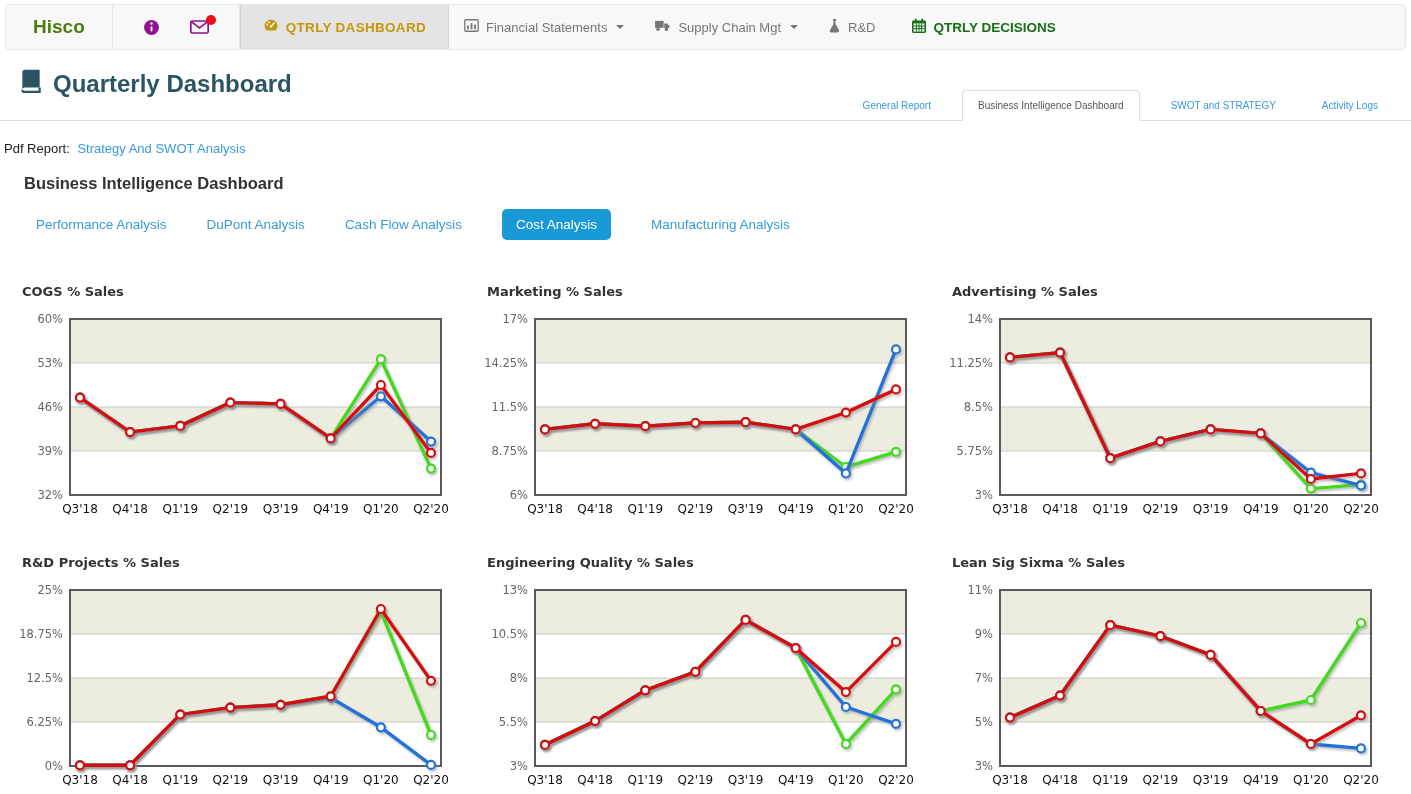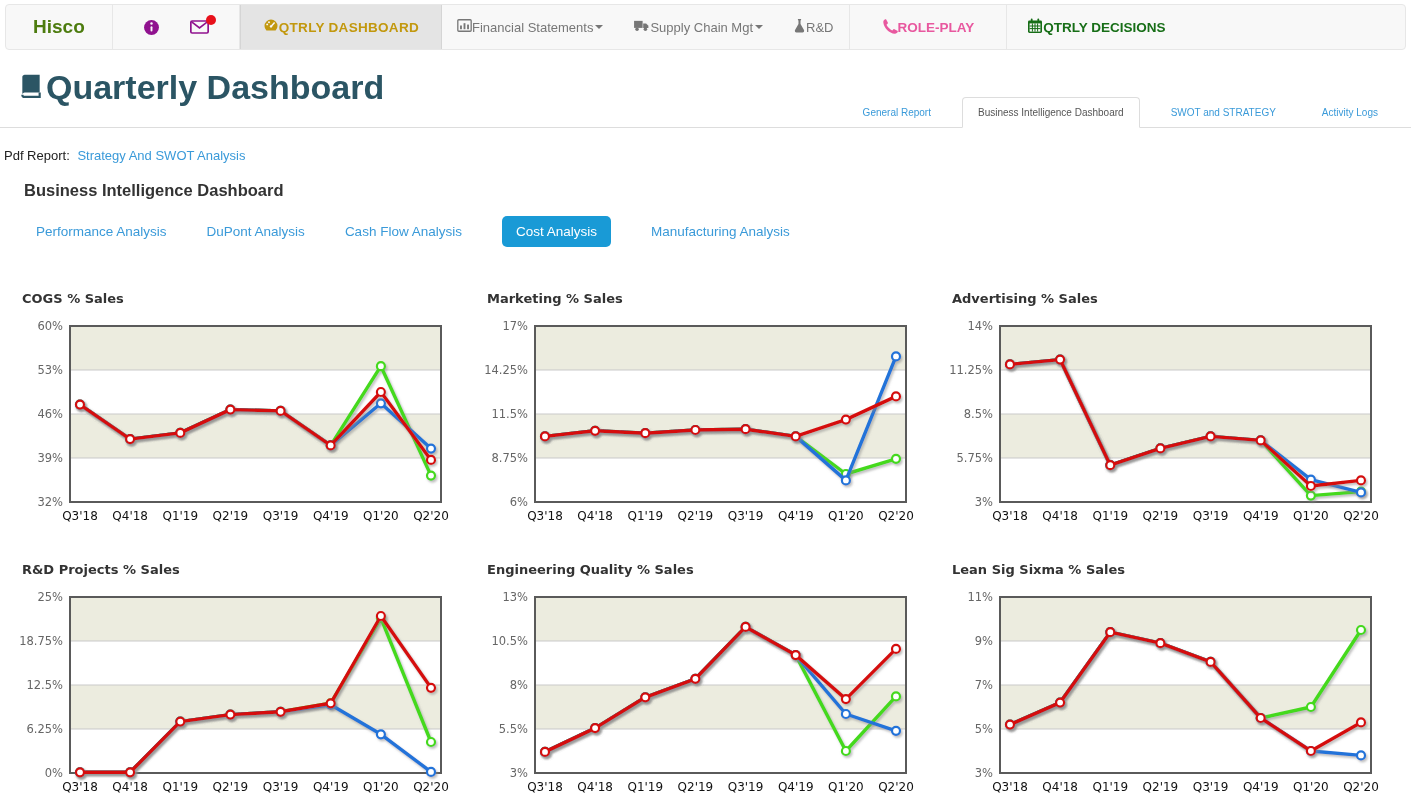--- a/index.html
+++ b/index.html
@@ -9,35 +9,35 @@
   
   .navbar { margin:4px 5px; border:1px solid #e7e7e7; background:#f8f8f8; border-radius:4px;
             height:46px; display:flex; align-items:stretch; }
   .brand { display:flex; align-items:center; padding:0 27px; color:#4d7c0f; font-weight:bold;
            font-size:19px; text-decoration:none; }
   .nav-sep { border-left:1px solid #e7e7e7; }
   .icon-group { display:flex; align-items:center; gap:30px; padding:0 30px; }
   .icon-link { color:#90128f; position:relative; display:flex; text-decoration:none; }
   .badge-dot { position:absolute; top:-5px; right:-7px; width:10px; height:10px; border-radius:50%;
                background:#e8111b; }
-  .nav-item { display:flex; align-items:center; padding:0 15px; color:#777;
+  .nav-item { display:flex; align-items:center; gap:7px; padding:0 15px; color:#777;
               font-size:13px; text-decoration:none; white-space:nowrap; }
   .nav-item.active { background:#e4e4e4; border-left:1px solid #d5d5d5; border-right:1px solid #d5d5d5;
                      padding:0 22px; }
   .gold  { color:#c2980e; font-weight:bold; font-size:13.5px; letter-spacing:.3px; }
   .pink  { color:#e8589f; font-weight:bold; font-size:13.5px; border-left:1px solid #e7e7e7;
            border-right:1px solid #e7e7e7; padding:0 32px; }
   .greenItem { color:#176e17; font-weight:bold; font-size:13.5px; padding:0 20px; }
   .caret { width:0; height:0; border-left:4px solid transparent; border-right:4px solid transparent;
            border-top:4px solid #777; margin-left:2px; display:inline-block; }
 
   
   .header-row { display:flex; justify-content:space-between; align-items:flex-end;
                 border-bottom:1px solid #ddd; padding:14px 10px 0 18px; }
-  .page-title { display:flex; align-items:center; gap:2px; color:#2b5564; font-size:34px;
+  .page-title { display:flex; align-items:center; gap:9px; color:#2b5564; font-size:24px;
                 font-weight:bold; margin:0 0 20px 0; }
   .tabs { display:flex; align-items:flex-end; }
   .tab { color:#3a9ad9; font-size:10px; padding:9px 15px; margin:0 8px; text-decoration:none;
          white-space:nowrap;text-align:center; }
   .tab.active { color:#555; background:#fff; border:1px solid #ddd; border-bottom:1px solid #fff;
                 border-radius:4px 4px 0 0; margin-bottom:-1px; }
 
   
   .pdf-row { padding:20px 0 0 4px; font-size:13px; color:#222; }
   .pdf-row a { color:#3a9ad9; text-decoration:none; margin-left:4px; }
@@ -119,28 +119,20 @@
 
   <a class="nav-item">
     <span>
       <svg width="13" height="15" viewBox="0 0 14 16">
           <path fill="currentColor" d="M5.3 1 h3.4 v1.2 l-0.6 0.5 v3.6 l3.7 6.6 c0.65 1.2 -0.2 2.6 -1.55 2.6 h-6.5 c-1.35 0 -2.2 -1.4 -1.55 -2.6 L5.9 6.3 V2.7 L5.3 2.2 Z"></path>
         </svg>
     </span>
     <span>R&amp;D</span>
   </a>
 
-  <a class="nav-item pink">
-    <span>
-      <svg width="16" height="16" viewBox="0 0 16 16">
-          <path fill="currentColor" d="M3.2 1.2 C2.2 1.6 1.2 2.8 1.3 4.2 C1.5 7 3 9.8 5.1 11.9 C7.2 14 10 15.5 12.8 15.7 C14.2 15.8 15.4 14.8 15.8 13.8 C15.9 13.4 15.8 13 15.4 12.8 L12.4 11.2 C12 11 11.6 11.1 11.3 11.4 L10.2 12.5 C8.1 11.5 5.5 8.9 4.5 6.8 L5.6 5.7 C5.9 5.4 6 5 5.8 4.6 L4.2 1.6 C4 1.2 3.6 1.1 3.2 1.2 Z"></path>
-        </svg>
-    </span>
-    <span>ROLE-PLAY</span>
-  </a>
 
   <a class="nav-item greenItem">
     <span>
       <svg width="16" height="16" viewBox="0 0 16 16">
           <rect x="1" y="2.6" width="14" height="12.4" rx="1.4" fill="currentColor"></rect>
           <rect x="3.8" y="0.6" width="1.8" height="3.2" rx="0.8" fill="currentColor"></rect>
           <rect x="10.4" y="0.6" width="1.8" height="3.2" rx="0.8" fill="currentColor"></rect>
           <rect x="2.6" y="5.4" width="10.8" height="8.2" fill="#f8f8f8"></rect>
           <path d="M2.6 8 h10.8 M2.6 10.6 h10.8 M5.4 5.4 v8.2 M8 5.4 v8.2 M10.6 5.4 v8.2" stroke="currentColor" stroke-width="1"></path>
         </svg>

